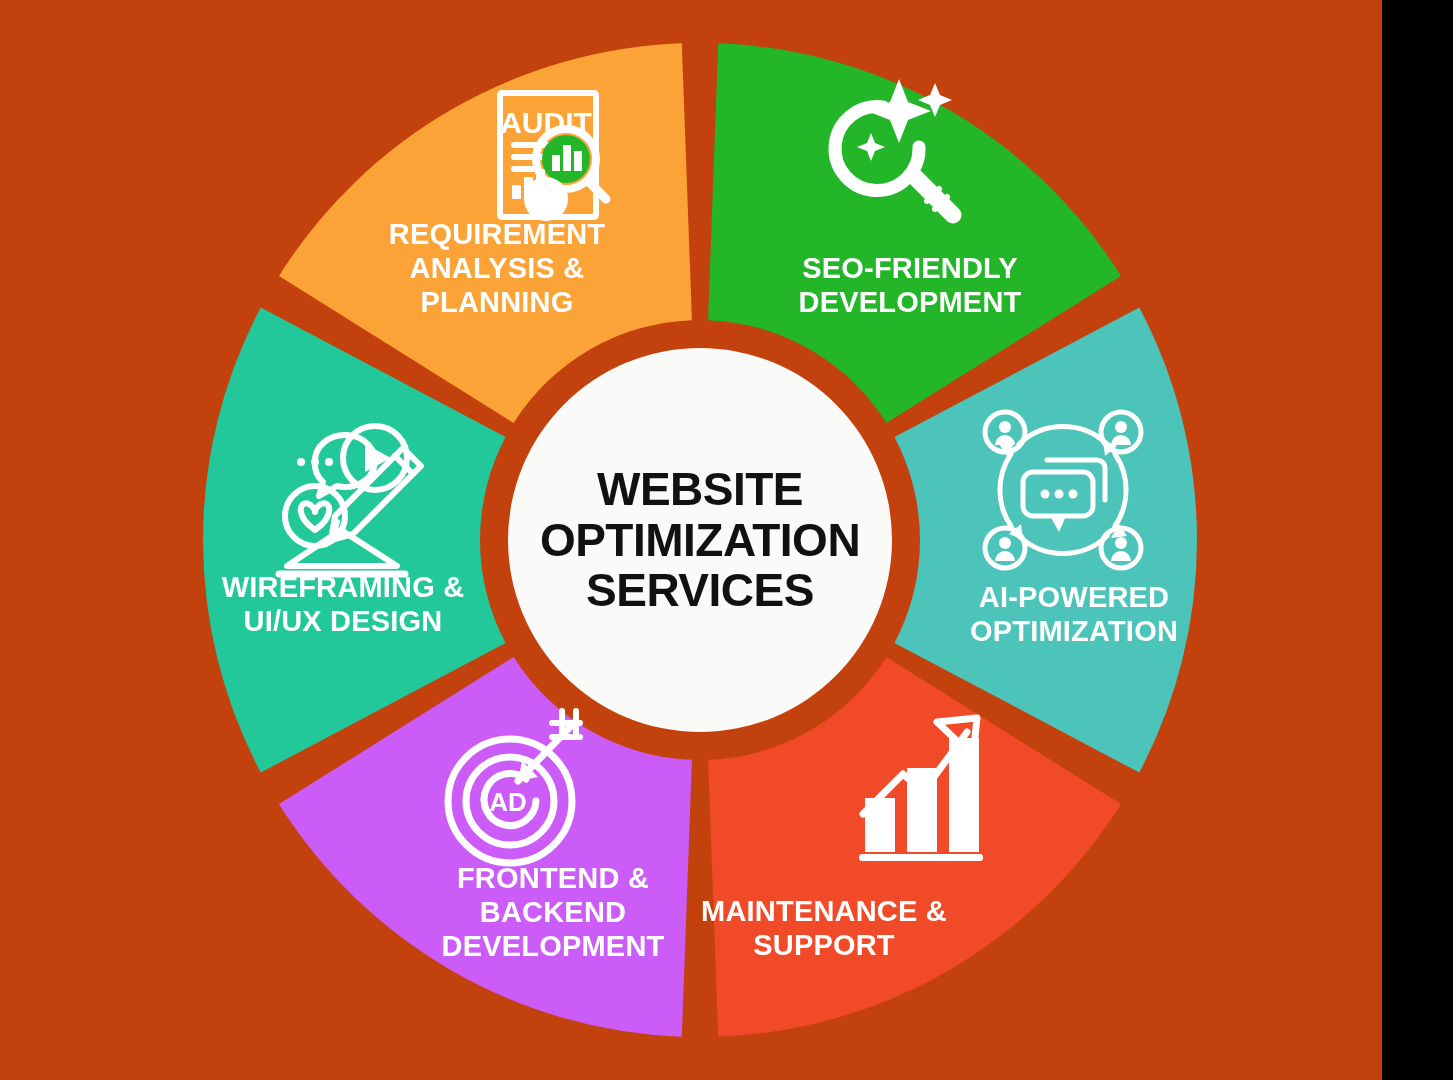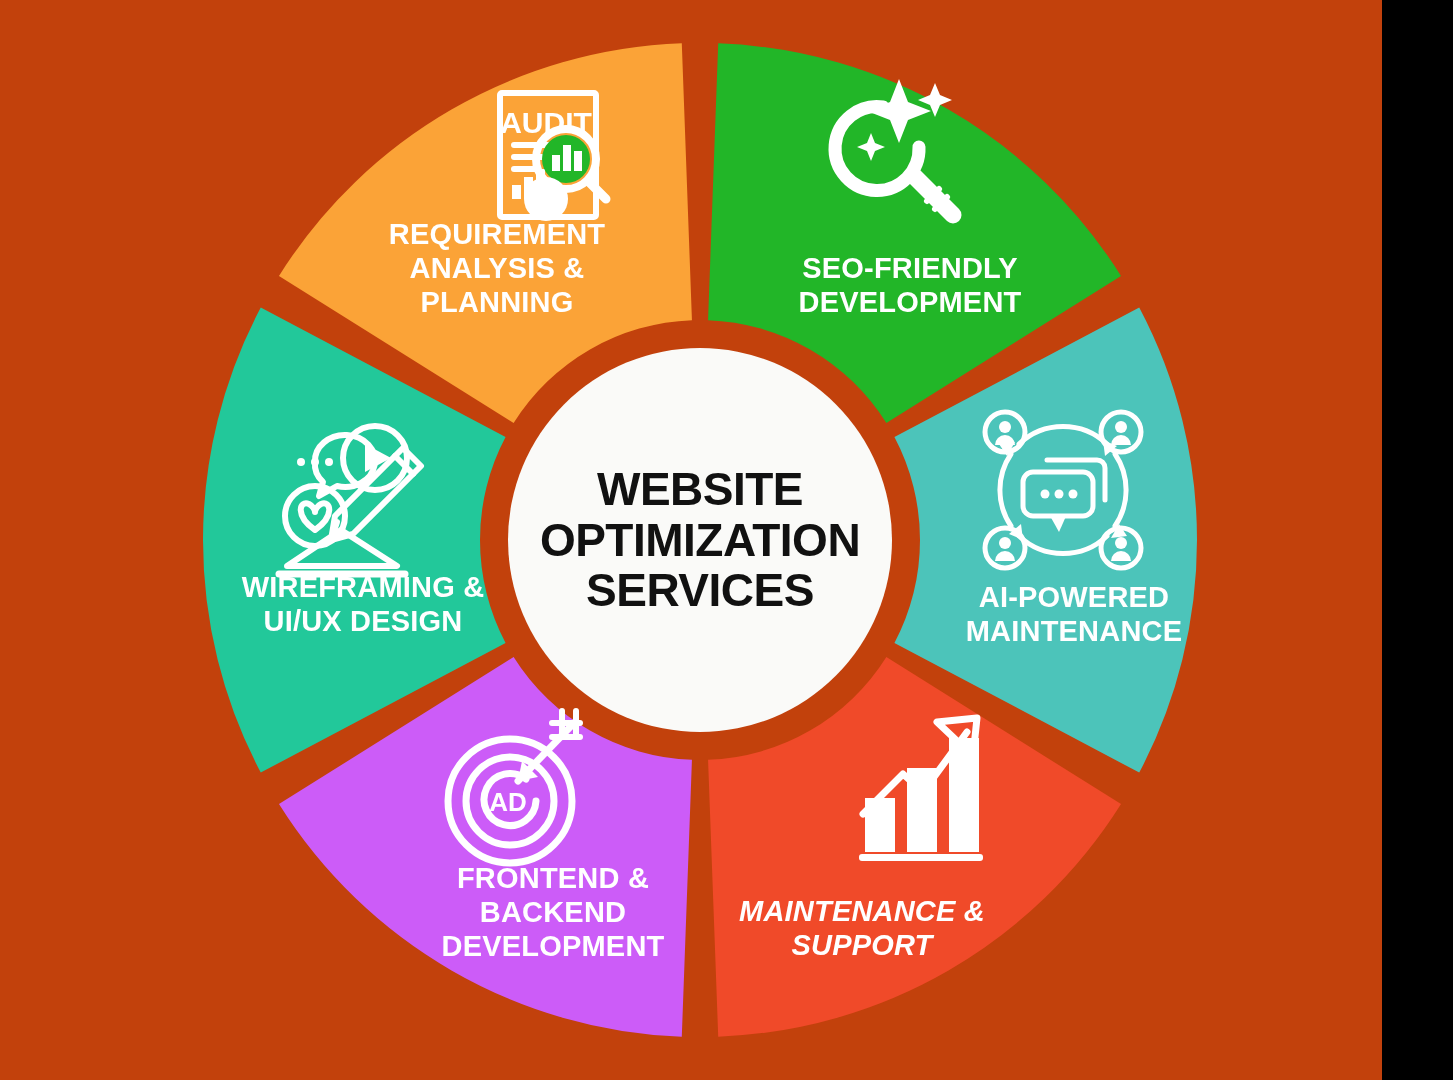--- a/index.html
+++ b/index.html
@@ -169,23 +169,23 @@
 OPTIMIZATION
 SERVICES</div>
 
   <div id="labels-layer">
       <div class="seg-label" style="left: 497px; top: 268px;">REQUIREMENT
 ANALYSIS &amp;
 PLANNING</div>
       <div class="seg-label" style="left: 910px; top: 285px;">SEO-FRIENDLY
 DEVELOPMENT</div>
       <div class="seg-label" style="left: 1074px; top: 614px;">AI-POWERED
-MAINTENANCE</div>
-      <div class="seg-label" style="left: 862px; top: 928px; font-style: italic;">MAINTENANCE &amp;
+OPTIMIZATION</div>
+      <div class="seg-label" style="left: 824px; top: 928px;">MAINTENANCE &amp;
 SUPPORT</div>
       <div class="seg-label" style="left: 553px; top: 912px; text-align: center;">FRONTEND &amp;
 BACKEND
 DEVELOPMENT</div>
-      <div class="seg-label" style="left: 343px; top: 604px; margin-left: 20px;">WIREFRAMING &amp;
+      <div class="seg-label" style="left: 343px; top: 604px;">WIREFRAMING &amp;
 UI/UX DESIGN</div>
     </div>
 
 </div>
 
 </body></html>

